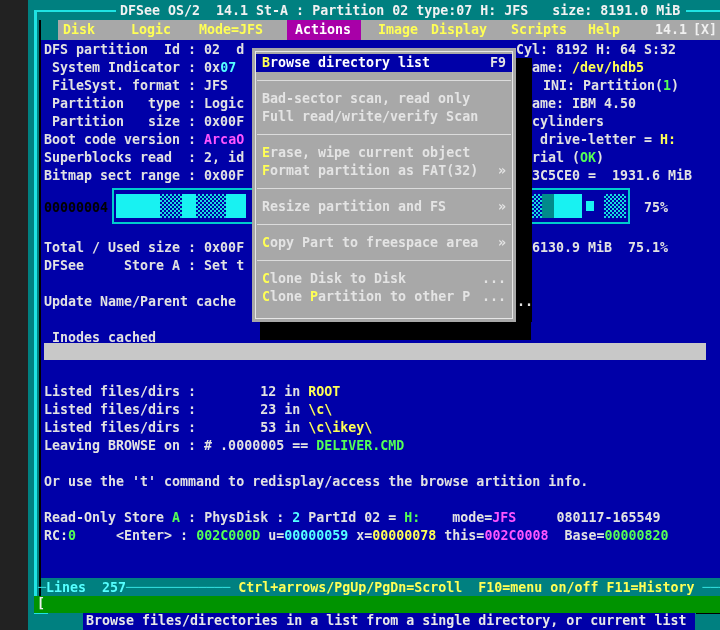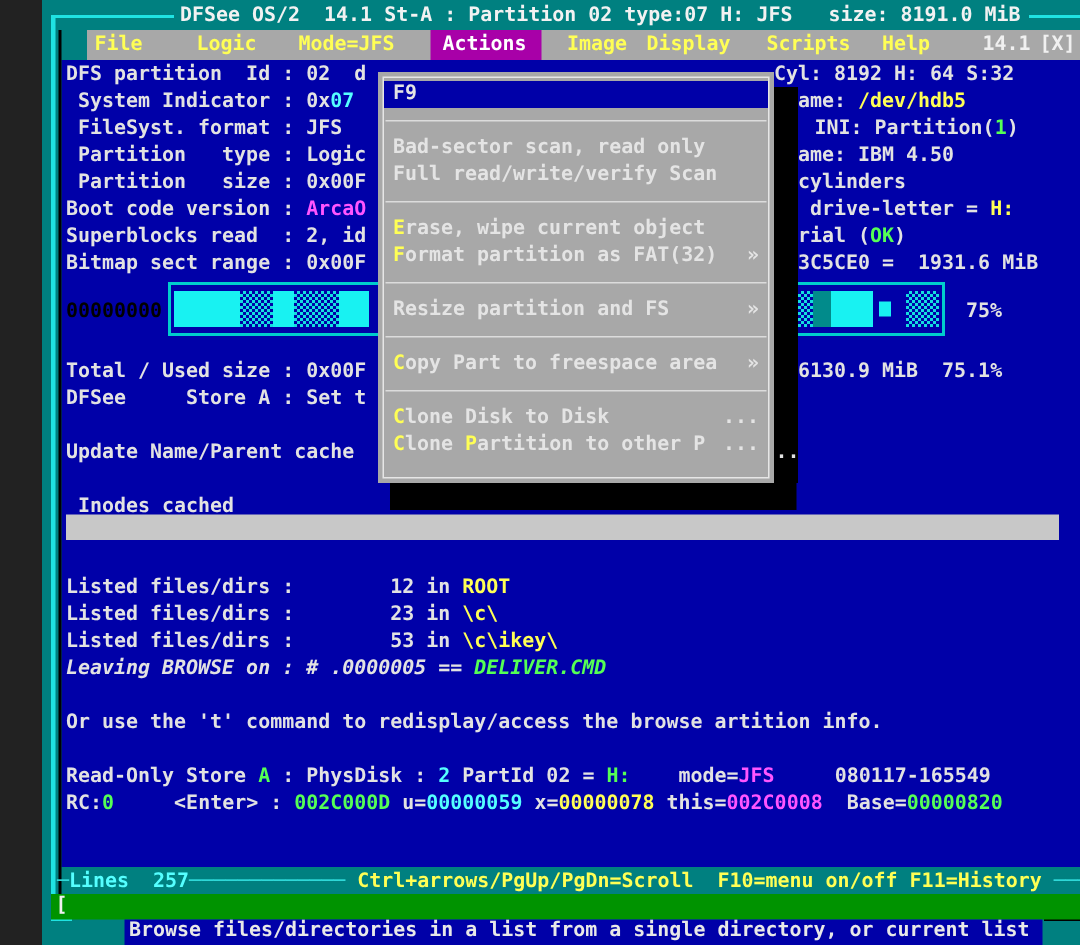--- a/index.html
+++ b/index.html
@@ -60,21 +60,21 @@
   <div class="fline" style="left:6px;top:611px;width:14px;height:3px;"></div>
   <div class="kline" style="left:11px;top:20px;width:2px;height:592px;"></div>
   <div class="kline" style="left:715px;top:12px;width:2px;height:612px;"></div>
   <div class="kline" style="left:668px;top:612px;width:48px;height:2px;"></div>
   <div class="kline" style="left:714px;top:612px;width:2px;height:18px;"></div>
   <div class="kline" style="left:700px;top:22px;width:4px;height:18px;"></div>
 
   <div class="titlebar">DFSee OS/2  14.1 St-A : Partition 02 type:07 H: JFS   size: 8191.0 MiB</div>
 
   <div class="menubar">
-    <span class="mb-item" style="left:5px;">File</span>
+    <span class="mb-item" style="left:5px;">Disk</span>
     <span class="mb-item" style="left:73px;">Logic</span>
     <span class="mb-item" style="left:141px;">Mode=JFS</span>
     <span class="mb-hl" style="left:229px;width:74px;">
       <span style="left:8px;position:absolute;">Actions</span>
     </span>
     <span class="mb-item" style="left:320px;">Image</span>
     <span class="mb-item" style="left:373px;">Display</span>
     <span class="mb-item" style="left:453px;">Scripts</span>
     <span class="mb-item" style="left:530px;">Help</span>
     <span class="mb-right" style="left:597px;">14.1</span>
@@ -92,21 +92,21 @@
 
   <div class="abs" style="left:488px;top:41px;"><span class="sg-w">Cyl: 8192 H: 64 S:32</span></div>
   <div class="abs" style="left:504px;top:59px;"><span class="sg-w">ame: </span><span class="sg-y">/dev/hdb5</span></div>
   <div class="abs" style="left:504px;top:77px;padding-left:11px;"><span class="sg-w">INI: Partition(</span><span class="sg-g">1</span><span class="sg-w">)</span></div>
   <div class="abs" style="left:504px;top:95px;"><span class="sg-w">ame: IBM 4.50</span></div>
   <div class="abs" style="left:504px;top:113px;"><span class="sg-w">cylinders</span></div>
   <div class="abs" style="left:504px;top:131px;"><span class="sg-w"> drive-letter = </span><span class="sg-y">H:</span></div>
   <div class="abs" style="left:504px;top:149px;"><span class="sg-w">rial (</span><span class="sg-g">OK</span><span class="sg-w">)</span></div>
   <div class="abs" style="left:504px;top:167px;"><span class="sg-w">3C5CE0 =  1931.6 MiB</span></div>
 
-  <div class="abs" style="left:16px;top:199px;">00000000</div>
+  <div class="abs" style="left:16px;top:199px;">00000004</div>
   <div class="pbox"></div>
   <div class="pseg" style="left:88px;width:44px;"></div>
   <div class="pseg dith" style="left:132px;width:22px;"></div>
   <div class="pseg" style="left:154px;width:14px;"></div>
   <div class="pseg dith" style="left:168px;width:30px;"></div>
   <div class="pseg" style="left:198px;width:20px;"></div>
   <div class="pseg dith" style="left:504px;width:10px;"></div>
   <div class="pseg dark" style="left:514px;width:12px;"></div>
   <div class="pseg" style="left:526px;width:28px;"></div>
   <div class="pseg small" style="left:558px;width:8px;"></div>
@@ -117,33 +117,33 @@
   <div class="abs" style="left:504px;top:239px;"><span class="sg-w">6130.9 MiB  75.1%</span></div>
   <div class="abs" style="left:16px;top:257px;"><span class="sg-w">DFSee     Store A : Set t</span></div>
   <div class="abs" style="left:16px;top:293px;"><span class="sg-w">Update Name/Parent cache</span></div>
   <div class="abs dots sg-w" style="left:489px;top:293px;">..</div>
   <div class="abs" style="left:16px;top:329px;"><span class="sg-w"> Inodes cached</span></div>
   <div class="graybar"></div>
 
   <div class="abs" style="left:16px;top:383px;"><span class="sg-w">Listed files/dirs :        12 in </span><span class="sg-y">ROOT</span></div>
   <div class="abs" style="left:16px;top:401px;"><span class="sg-w">Listed files/dirs :        23 in </span><span class="sg-y">\c\</span></div>
   <div class="abs" style="left:16px;top:419px;"><span class="sg-w">Listed files/dirs :        53 in </span><span class="sg-y">\c\ikey\</span></div>
-  <div class="abs" style="left:16px;top:437px;font-style:italic;"><span class="sg-w">Leaving BROWSE on : # .0000005 == </span><span class="sg-g">DELIVER.CMD</span></div>
+  <div class="abs" style="left:16px;top:437px;"><span class="sg-w">Leaving BROWSE on : # .0000005 == </span><span class="sg-g">DELIVER.CMD</span></div>
   <div class="abs" style="left:16px;top:473px;"><span class="sg-w">Or use the 't' command to redisplay/access the browse artition info.</span></div>
 
   <div class="abs" style="left:16px;top:509px;"><span class="sg-w">Read-Only Store </span><span class="sg-g">A</span><span class="sg-w"> : PhysDisk : </span><span class="sg-c">2</span><span class="sg-w"> PartId 02 = </span><span class="sg-g">H:</span><span class="sg-w">    mode=</span><span class="sg-m">JFS</span><span class="sg-w">     080117-165549</span></div>
   <div class="abs" style="left:16px;top:527px;"><span class="sg-w">RC:</span><span class="sg-g">0</span><span class="sg-w">     &lt;Enter&gt; : </span><span class="sg-g">002C000D</span><span class="sg-w"> u=</span><span class="sg-c">00000059</span><span class="sg-w"> x=</span><span class="sg-y">00000078</span><span class="sg-w"> this=</span><span class="sg-m">002C0008</span><span class="sg-w">  Base=</span><span class="sg-g">00000820</span></div>
 
   <div class="shadow" style="left:488px;top:58px;width:16px;height:264px;"></div>
   <div class="shadow" style="left:232px;top:322px;width:271px;height:18px;"></div>
 
   <div class="dropdown">
     <div class="menu-border"></div>
     <div class="mi sel">
-      <span>F9</span>
+      <span><span class="sg-y">B</span><span class="sg-w">rowse directory list</span></span><span>F9</span>
     </div>
     <div class="msep"></div>
     <div class="mi">
       <span><span class="sg-w">Bad-sector scan, read only</span></span><span></span>
     </div>
     <div class="mi">
       <span><span class="sg-w">Full read/write/verify Scan</span></span><span></span>
     </div>
     <div class="msep"></div>
     <div class="mi">

